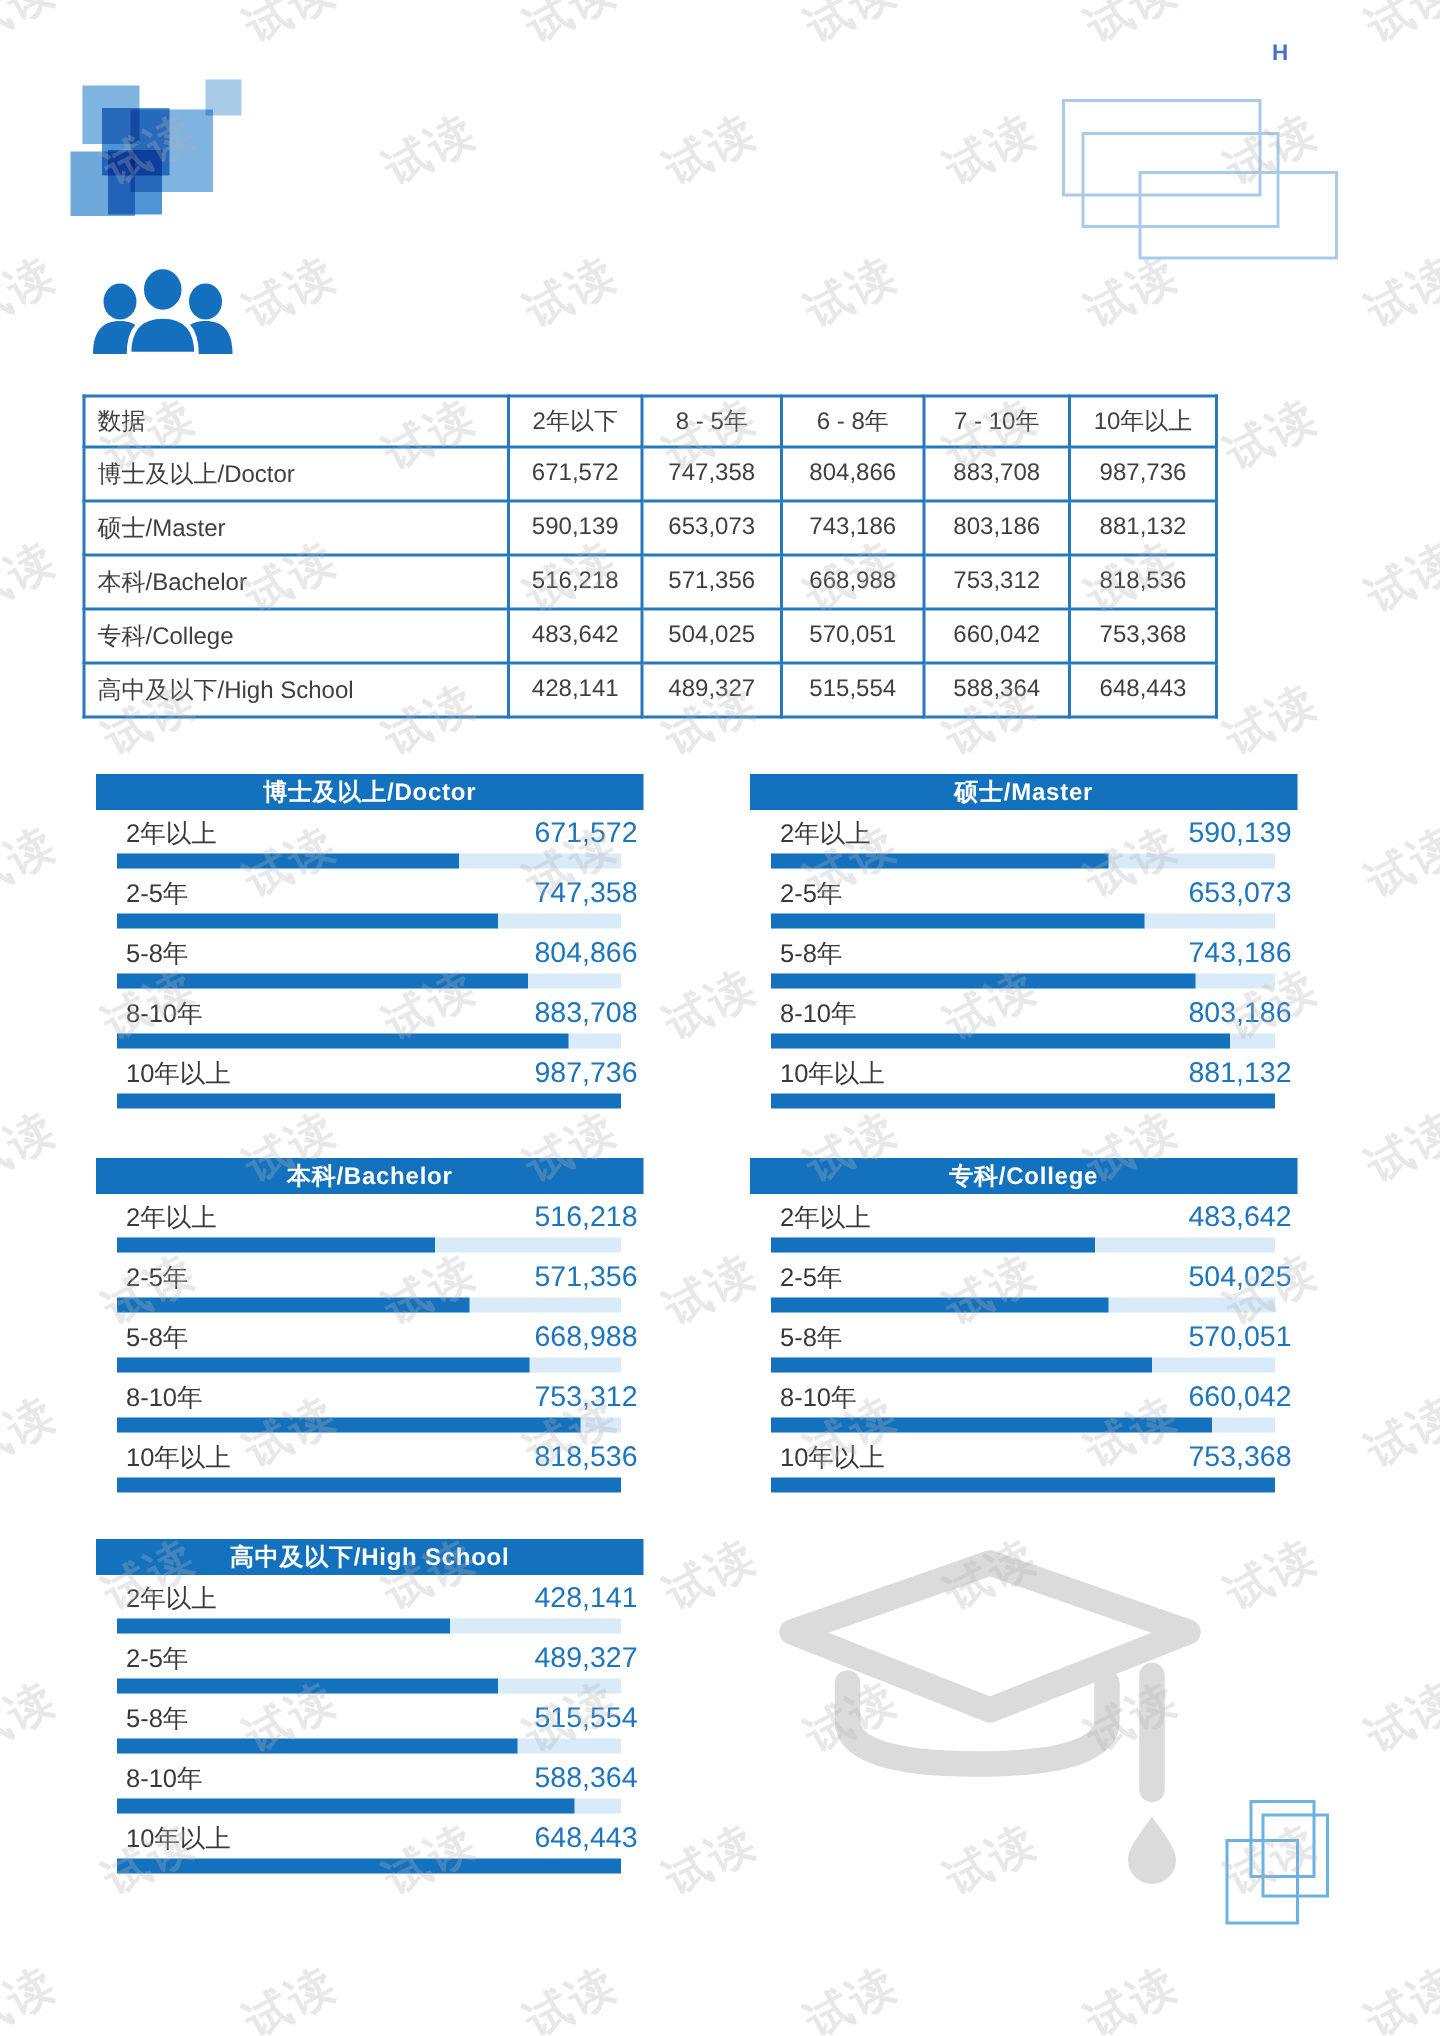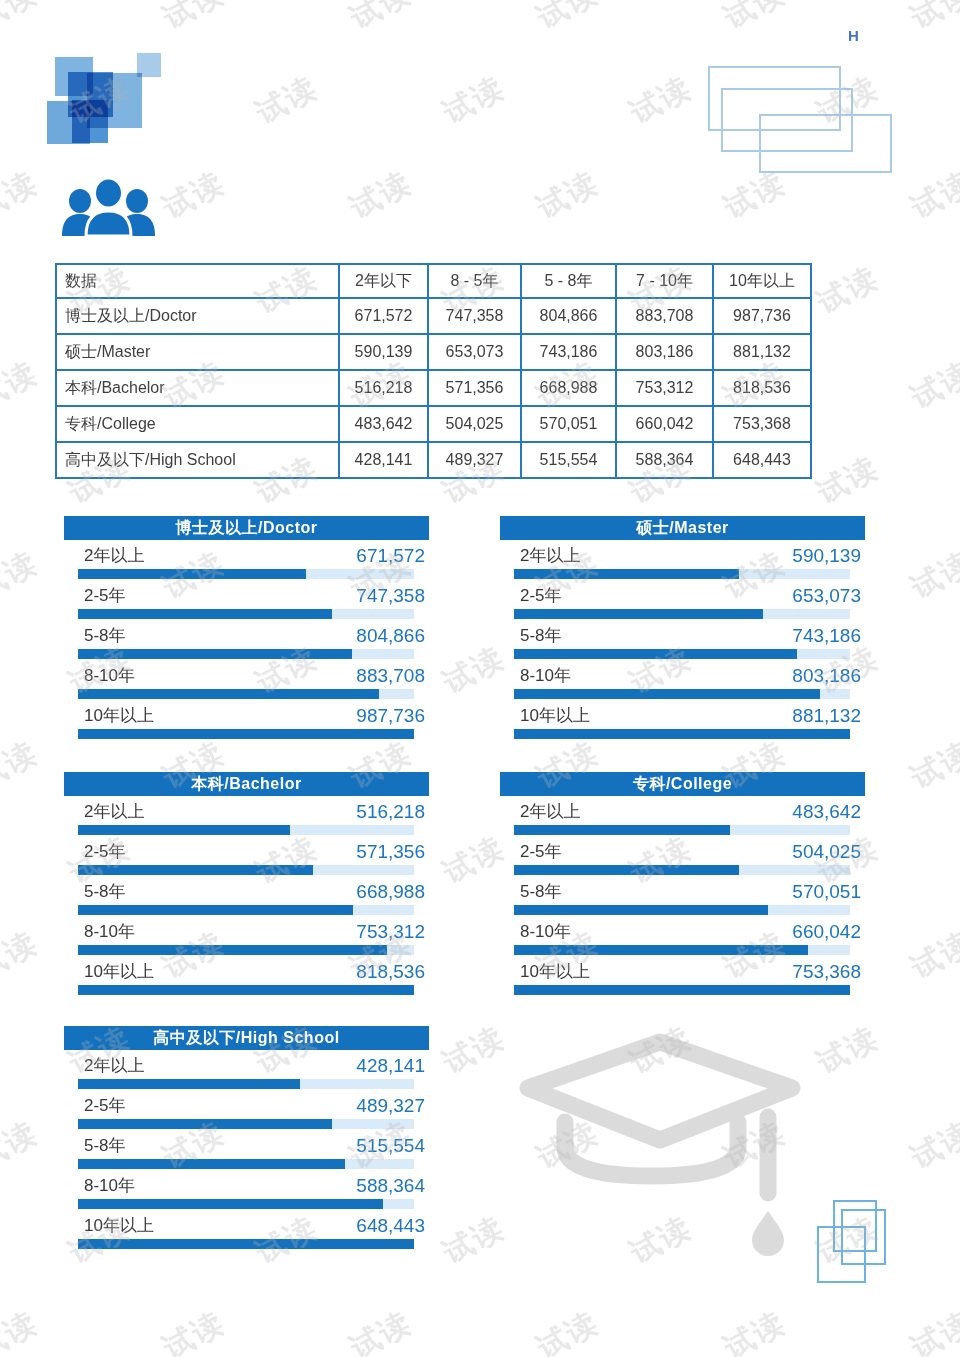--- a/index.html
+++ b/index.html
@@ -99,21 +99,21 @@
         <col style="width:93px">
       <col style="width:95px">
         <col style="width:97px">
         <col style="width:98px">
     </colgroup>
     <thead>
         <tr>
           <th>数据</th>
           <th>2年以下</th>
           <th>8 - 5年</th>
-          <th>5 - 8年</th>
+          <th>6 - 8年</th>
           <th>7 - 10年</th>
           <th>10年以上</th>
         </tr>
       </thead>
     <tbody>
         <tr>
           <td>博士及以上/Doctor</td>
           <td>671,572</td>
           <td>747,358</td>
           <td>804,866</td>

